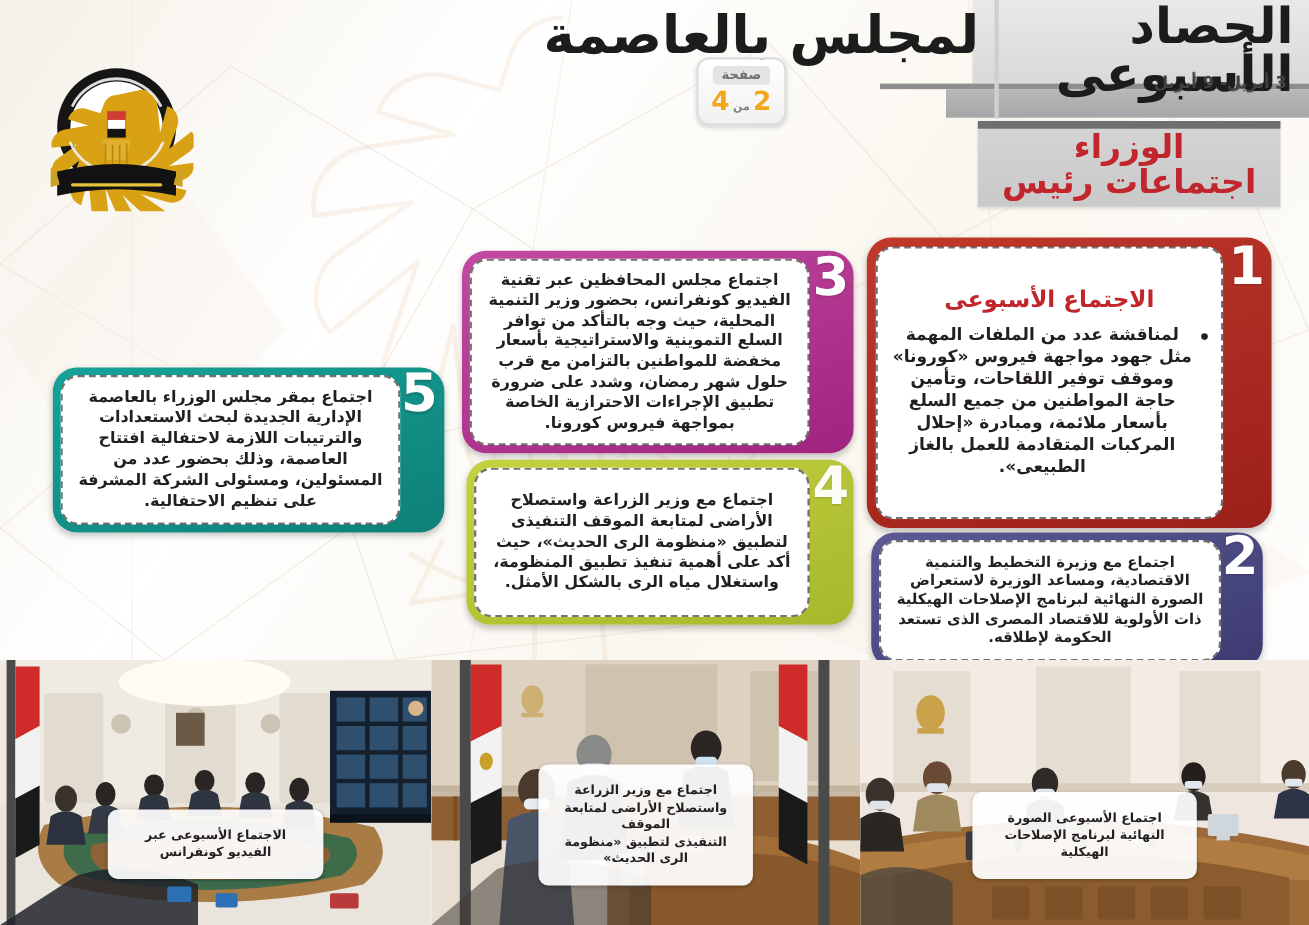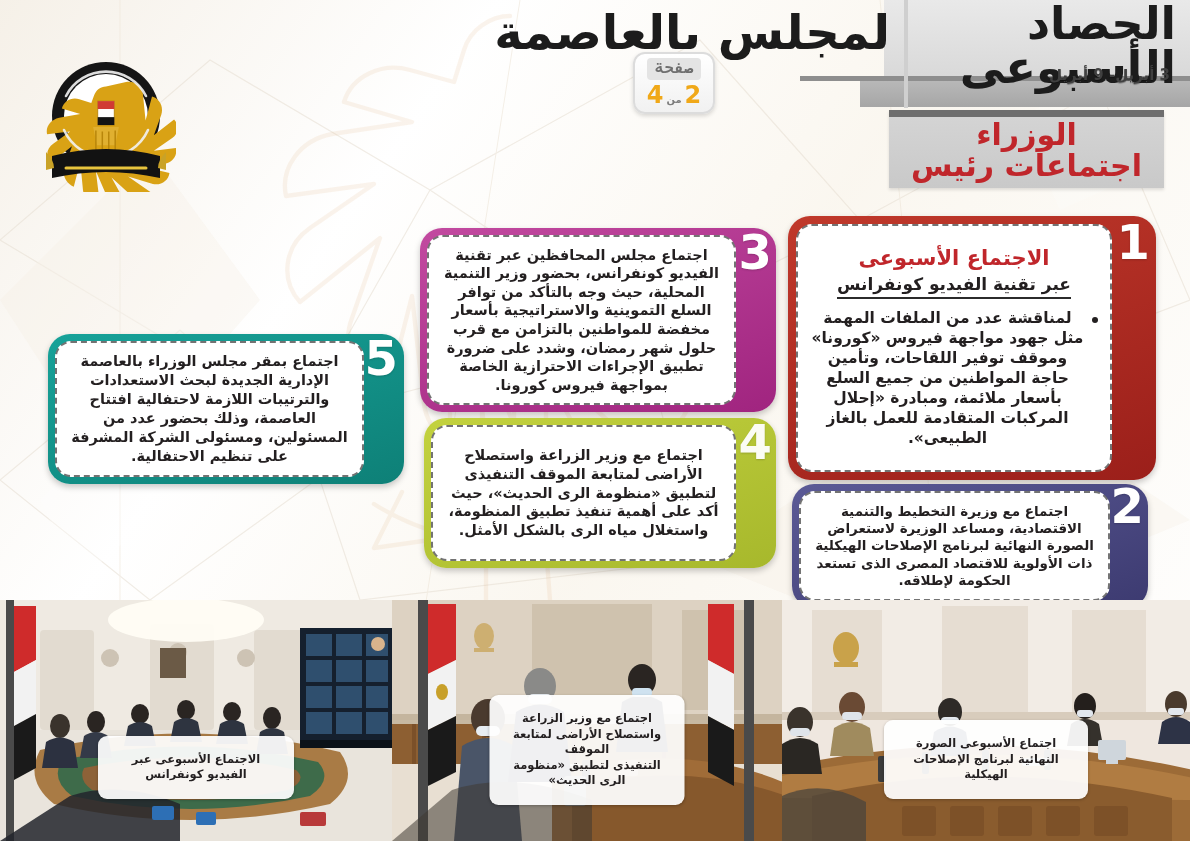--- a/index.html
+++ b/index.html
@@ -90,22 +90,22 @@
   
   .page-badge{
     position:absolute; left:633px; top:52px;
     width:82px; height:62px;
     background:linear-gradient(180deg,#ffffff,#f1f1f1);
     border:2px solid #dcdcdc; border-radius:12px;
     box-shadow:0 2px 4px rgba(0,0,0,.15);
     display:flex; flex-direction:column; align-items:center; justify-content:center;
   }
   .badge-cap{
-    font-size:16px; font-weight:bold; color:#6f6f6f;
-    background:#e4e4e4; border-radius:4px; padding:1px 8px; line-height:1.25;font-family:Liberation Mono, monospace;
+    font-size:12px; font-weight:bold; color:#6f6f6f;
+    background:#e4e4e4; border-radius:4px; padding:1px 8px; line-height:1.25;
   }
   .badge-nums{
     display:flex; align-items:baseline; gap:3px; direction:ltr;
     margin-top:1px; color:#f0a818; font-weight:bold;
   }
   .badge-total{ font-size:24px; }
   .badge-of{ font-size:10px; color:#7d7d7d; }
   .badge-cur{ font-size:24px; }
 
   
@@ -320,21 +320,20 @@
         <path d="M30 116 l80 0"></path>
       </g>
     </svg>
   </div>
 
   <div class="card" id="card1">
     <div class="num">1</div>
     <div class="inner">
       <div class="body">
         <div class="ctitle">الاجتماع الأسبوعى</div>
-        <div class="csub">عبر تقنية الفيديو كونفرانس</div>
         <div class="bullet-row">
           <span class="bullet-dot"></span>
           <div class="ctext">لمناقشة عدد من الملفات المهمة مثل جهود مواجهة فيروس «كورونا» وموقف توفير اللقاحات، وتأمين حاجة المواطنين من جميع السلع بأسعار ملائمة، ومبادرة «إحلال المركبات المتقادمة للعمل بالغاز الطبيعى».</div>
         </div>
       </div>
     </div>
   </div>
 
   <div class="card" id="card2">
     <div class="num">2</div>

